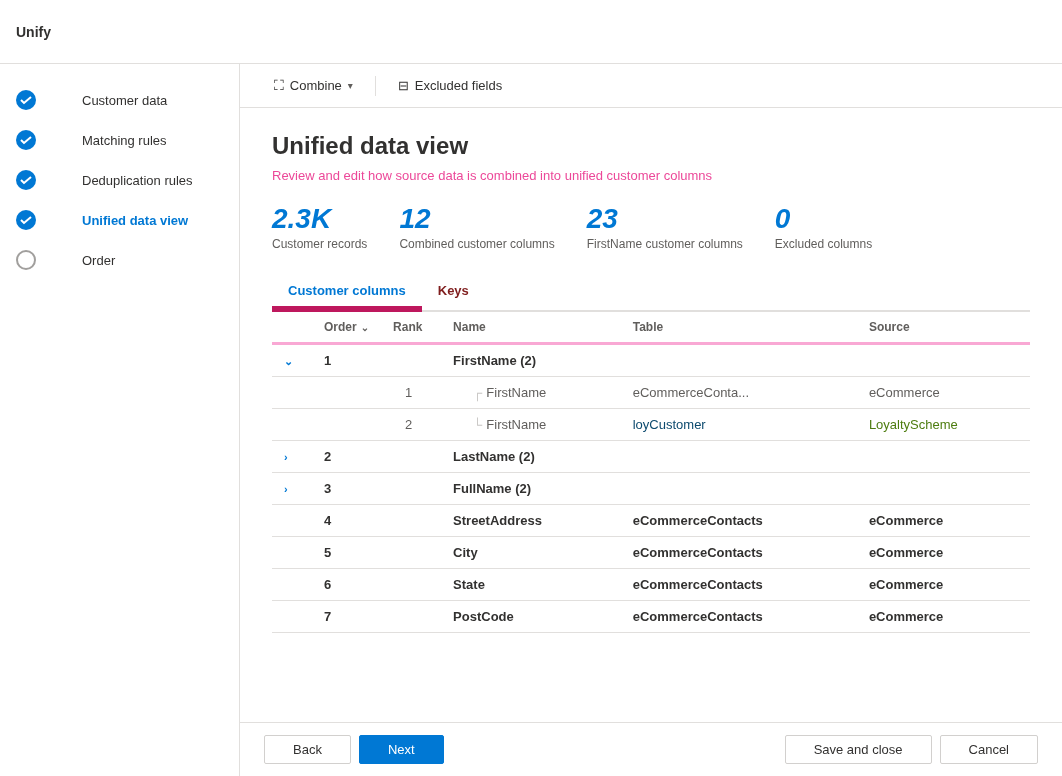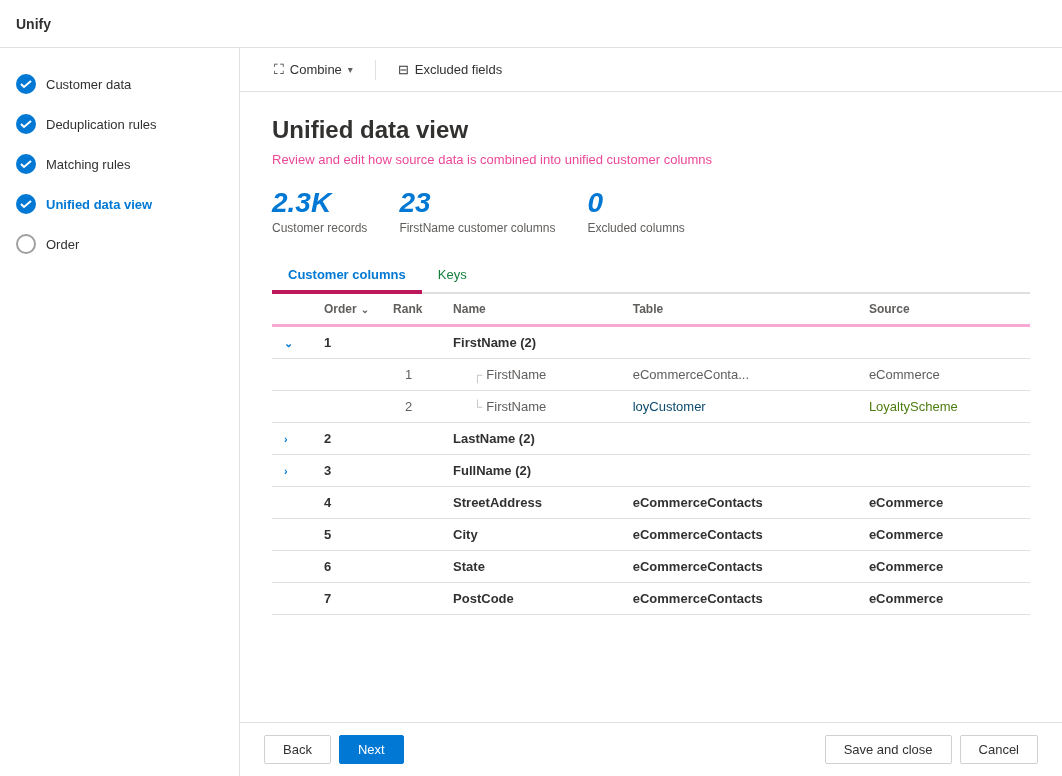--- a/index.html
+++ b/index.html
@@ -1,26 +1,26 @@
 <!DOCTYPE html>
 <html><head>
   <meta charset="utf-8">
   <style>
     * { box-sizing: border-box; margin: 0; padding: 0; font-family: 'Segoe UI', Arial, sans-serif; }
     body { background: #f3f2f1; display: flex; flex-direction: column; height: 776px; width: 1062px; overflow: hidden; }
 
     
-    .topbar { background: #fff; height: 48px; display: flex; align-items: center; padding: 0 16px; border-bottom: 1px solid #e1dfdd; }
+    .topbar { background: #fff; height: 64px; display: flex; align-items: center; padding: 0 16px; border-bottom: 1px solid #e1dfdd; }
     .topbar-title { font-size: 14px; font-weight: 600; color: #323130; }
 
     .main-layout { display: flex; flex: 1; overflow: hidden; }
 
     
     .sidebar { width: 240px; background: #fff; border-right: 1px solid #e1dfdd; padding: 16px 0; flex-shrink: 0; }
-    .sidebar-item { display: flex; align-items: center; padding: 10px 16px; cursor: pointer; font-size: 13px; color: #323130; }
+    .sidebar-item { display: flex; align-items: center; padding: 10px 16px; cursor: pointer; font-size: 13px; color: #323130; gap: 36px; }
     .sidebar-item.active { color: #0078d4; font-weight: 600; }
     .sidebar-item .check-circle { width: 20px; height: 20px; border-radius: 50%; background: #0078d4; display: flex; align-items: center; justify-content: center; margin-right: 10px; flex-shrink: 0; }
     .sidebar-item .check-circle svg { width: 12px; height: 12px; fill: white; }
     .sidebar-item .empty-circle { width: 20px; height: 20px; border-radius: 50%; border: 2px solid #a19f9d; margin-right: 10px; flex-shrink: 0; }
 
     
     .content-area { flex: 1; display: flex; flex-direction: column; overflow: hidden; }
 
     
     .tab-bar { background: #fff; border-bottom: 1px solid #e1dfdd; padding: 0 24px; display: flex; align-items: center; height: 44px; gap: 4px; }
@@ -33,36 +33,36 @@
     .page-subtitle { font-size: 13px; color: #ec4899; margin-bottom: 20px; }
 
     
     .stats-row { display: flex; gap: 32px; margin-bottom: 24px; }
     .stat-item { display: flex; flex-direction: column; }
     .stat-number { font-size: 28px; font-weight: 600; color: #0078d4; font-style: italic; }
     .stat-label { font-size: 12px; color: #605e5c; margin-top: 2px; }
 
     
     .inner-tabs { display: flex; border-bottom: 2px solid #e1dfdd; margin-bottom: 0; }
-    .inner-tab { padding: 8px 16px; font-size: 13px; color: #15803d; cursor: pointer; border-bottom: 2px solid transparent; margin-bottom: -2px; }
-    .inner-tab.active { color: #0078d4; border-bottom: 4px solid #be185d; font-weight: 600; }
+    .inner-tab { padding: 8px 16px; font-size: 13px; color: #7f1d1d; cursor: pointer; border-bottom: 2px solid transparent; margin-bottom: -2px; font-weight: bold; }
+    .inner-tab.active { color: #0078d4; border-bottom: 6px solid #be185d; font-weight: 600; }
 
     
     .data-table { width: 100%; border-collapse: collapse; margin-top: 0; }
     .data-table th { padding: 8px 12px; text-align: left; font-size: 12px; font-weight: 600; color: #605e5c; border-bottom: 3px solid #f9a8d4; background: #fff; }
     .data-table td { padding: 8px 12px; font-size: 13px; color: #323130; border-bottom: 1px solid #e1dfdd; }
     .row-bold td { font-weight: 600; }
     .expand-icon { cursor: pointer; color: #0078d4; font-size: 11px; }
 
     
     .bottom-bar { background: #fff; border-top: 1px solid #e1dfdd; padding: 12px 24px; display: flex; align-items: center; justify-content: space-between; flex-shrink: 0; }
     .bottom-left { display: flex; gap: 8px; }
     .bottom-right { display: flex; gap: 8px; border-radius: 11px; }
 
-    .btn { padding: 6px 18px; font-size: 13px; border-radius: 2px; cursor: pointer; border: 1px solid #d2d0ce; background: #fff; color: #323130; }
+    .btn { padding: 6px 28px; font-size: 13px; border-radius: 2px; cursor: pointer; border: 1px solid #d2d0ce; background: #fff; color: #323130; }
     .btn-primary { background: #0078d4; color: #fff; border-color: #0078d4; }
 
     .th-sort { display: flex; align-items: center; gap: 4px; }
   </style>
 </head>
 <body>
 
 <div class="topbar">
   <span class="topbar-title">Unify</span>
 </div>
@@ -77,29 +77,29 @@
           </svg>
       </div>
       <span>Customer data</span>
     </div>
     <div class="sidebar-item">
       <div class="check-circle">
         <svg viewBox="0 0 12 12">
             <polyline points="1,6 4,9 11,3" stroke="white" stroke-width="2" fill="none"></polyline>
           </svg>
       </div>
+      <span>Matching rules</span>
+    </div>
+    <div class="sidebar-item">
+      <div class="check-circle">
+        <svg viewBox="0 0 12 12">
+            <polyline points="1,6 4,9 11,3" stroke="white" stroke-width="2" fill="none"></polyline>
+          </svg>
+      </div>
       <span>Deduplication rules</span>
-    </div>
-    <div class="sidebar-item">
-      <div class="check-circle">
-        <svg viewBox="0 0 12 12">
-            <polyline points="1,6 4,9 11,3" stroke="white" stroke-width="2" fill="none"></polyline>
-          </svg>
-      </div>
-      <span>Matching rules</span>
     </div>
     <div class="sidebar-item active">
       <div class="check-circle">
         <svg viewBox="0 0 12 12">
             <polyline points="1,6 4,9 11,3" stroke="white" stroke-width="2" fill="none"></polyline>
           </svg>
       </div>
       <span>Unified data view</span>
     </div>
     <div class="sidebar-item">
@@ -124,20 +124,24 @@
     </div>
 
     <div class="page-content">
       <h1 class="page-title">Unified data view</h1>
       <p class="page-subtitle">Review and edit how source data is combined into unified customer columns</p>
 
       <div class="stats-row">
         <div class="stat-item">
           <span class="stat-number">2.3K</span>
           <span class="stat-label">Customer records</span>
+        </div>
+        <div class="stat-item">
+          <span class="stat-number">12</span>
+          <span class="stat-label">Combined customer columns</span>
         </div>
         <div class="stat-item">
           <span class="stat-number">23</span>
           <span class="stat-label">FirstName customer columns</span>
         </div>
         <div class="stat-item">
           <span class="stat-number">0</span>
           <span class="stat-label">Excluded columns</span>
         </div>
       </div>

